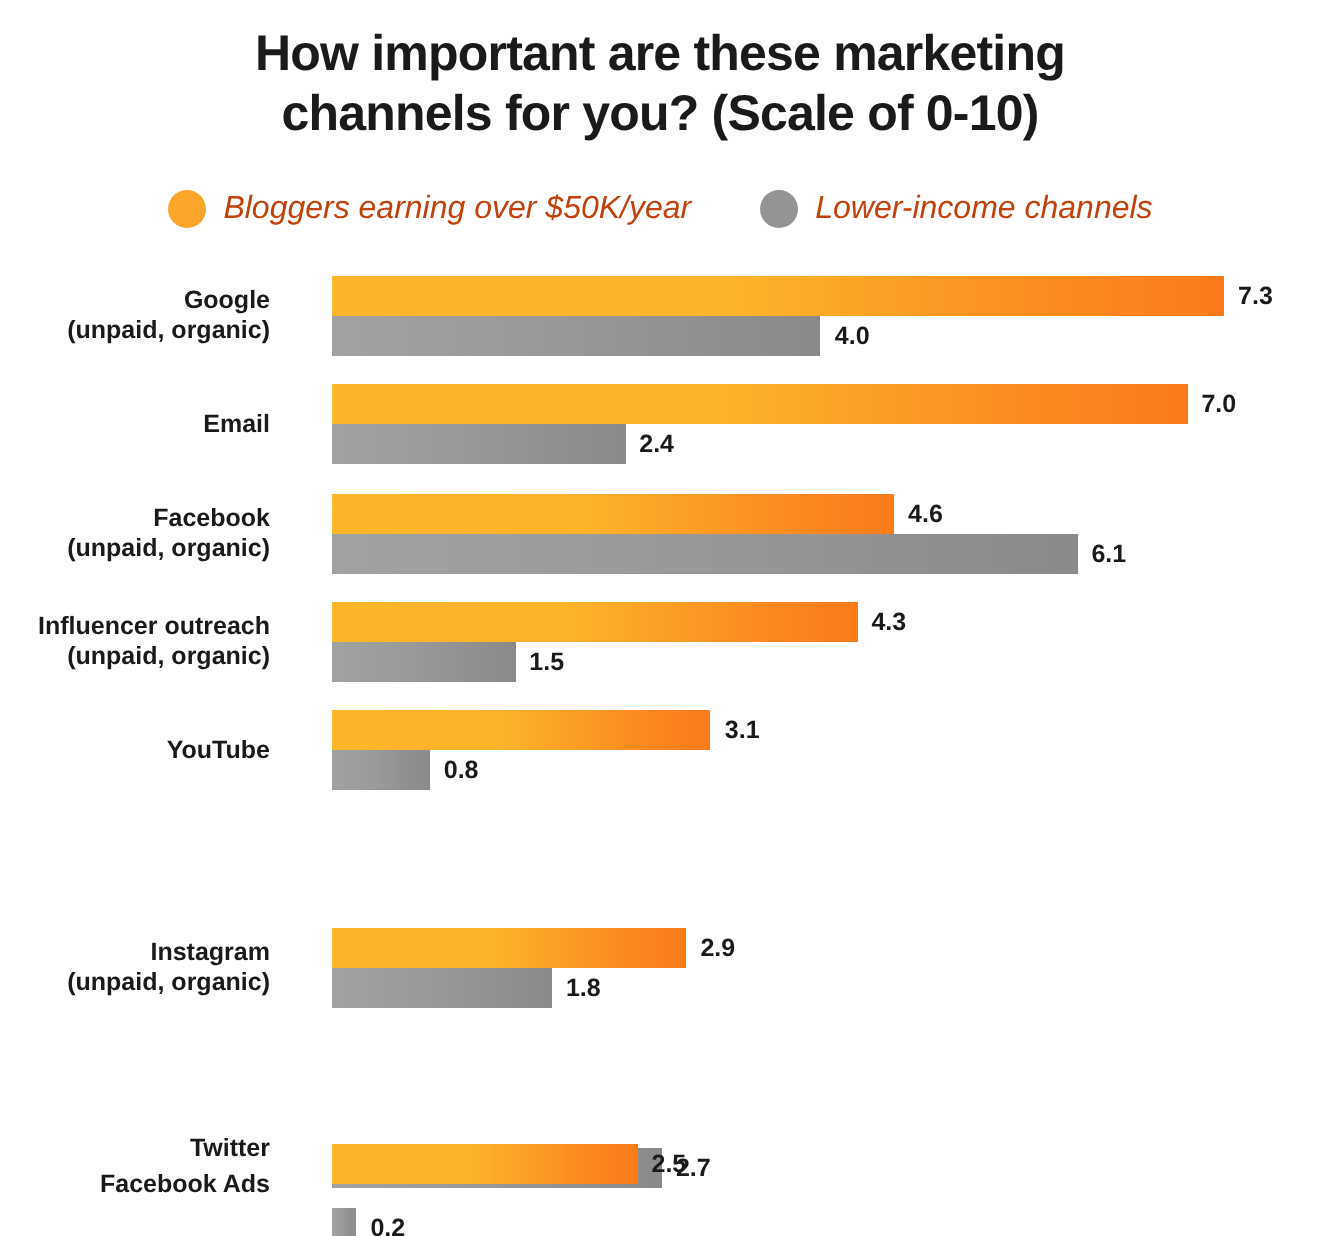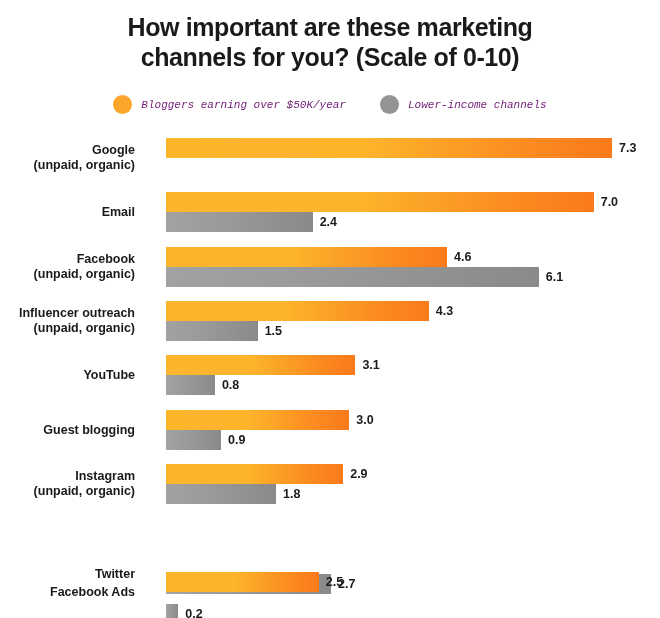--- a/index.html
+++ b/index.html
@@ -54,26 +54,26 @@
     align-items: center;
     gap: 9px;
   }
   .legend-swatch {
     width: 19px;
     height: 19px;
     border-radius: 50%;
     display: block;
   }
   .legend-label {
-    font-size: 11px;
+    font-size: 16px;
     font-style: italic;
     font-weight: normal;
-    color: #701a75;
+    color: #c2410c;
     white-space: nowrap;
-    font-family: Liberation Mono, monospace;
+    font-family: Liberation Sans, sans-serif;
   }
 
   
   #plot {
     position: absolute;
     left: 0;
     top: 0;
     width: 660px;
     height: 618px;
   }
@@ -146,20 +146,24 @@
     </div>
   </div>
 
   <div id="plot">
       <div class="group" style="top: 138px; height: 40px;">
         <div class="cat-label" style="top: 5px;"><span>Google</span><span class="sub">(unpaid, organic)</span></div>
         <div class="bar-row" style="top: 0px;">
           <div class="bar orange" style="width: 446.03px;"></div>
           <span class="bar-value">7.3</span>
         </div>
+        <div class="bar-row" style="top: 20px;">
+          <div class="bar gray" style="width: 244.4px;"></div>
+          <span class="bar-value">4.0</span>
+        </div>
       </div>
       <div class="group" style="top: 192.3px; height: 40px;">
         <div class="cat-label" style="top: 13px;"><span>Email</span></div>
         <div class="bar-row" style="top: 0px;">
           <div class="bar orange" style="width: 427.7px;"></div>
           <span class="bar-value">7.0</span>
         </div>
         <div class="bar-row" style="top: 20px;">
           <div class="bar gray" style="width: 146.64px;"></div>
           <span class="bar-value">2.4</span>
@@ -189,31 +193,20 @@
       </div>
       <div class="group" style="top: 355.2px; height: 40px;">
         <div class="cat-label" style="top: 13px;"><span>YouTube</span></div>
         <div class="bar-row" style="top: 0px;">
           <div class="bar orange" style="width: 189.41px;"></div>
           <span class="bar-value">3.1</span>
         </div>
         <div class="bar-row" style="top: 20px;">
           <div class="bar gray" style="width: 48.88px;"></div>
           <span class="bar-value">0.8</span>
-        </div>
-      </div>
-      <div class="group" style="top: 409.5px; height: 40px;">
-        <div class="cat-label" style="top: 13px;"><span>Guest blogging</span></div>
-        <div class="bar-row" style="top: 0px;">
-          <div class="bar orange" style="width: 183.3px;"></div>
-          <span class="bar-value">3.0</span>
-        </div>
-        <div class="bar-row" style="top: 20px;">
-          <div class="bar gray" style="width: 54.99px;"></div>
-          <span class="bar-value">0.9</span>
         </div>
       </div>
       <div class="group" style="top: 463.8px; height: 40px;">
         <div class="cat-label" style="top: 5px;"><span>Instagram</span><span class="sub">(unpaid, organic)</span></div>
         <div class="bar-row" style="top: 0px;">
           <div class="bar orange" style="width: 177.19px;"></div>
           <span class="bar-value">2.9</span>
         </div>
         <div class="bar-row" style="top: 20px;">
           <div class="bar gray" style="width: 109.98px;"></div>

